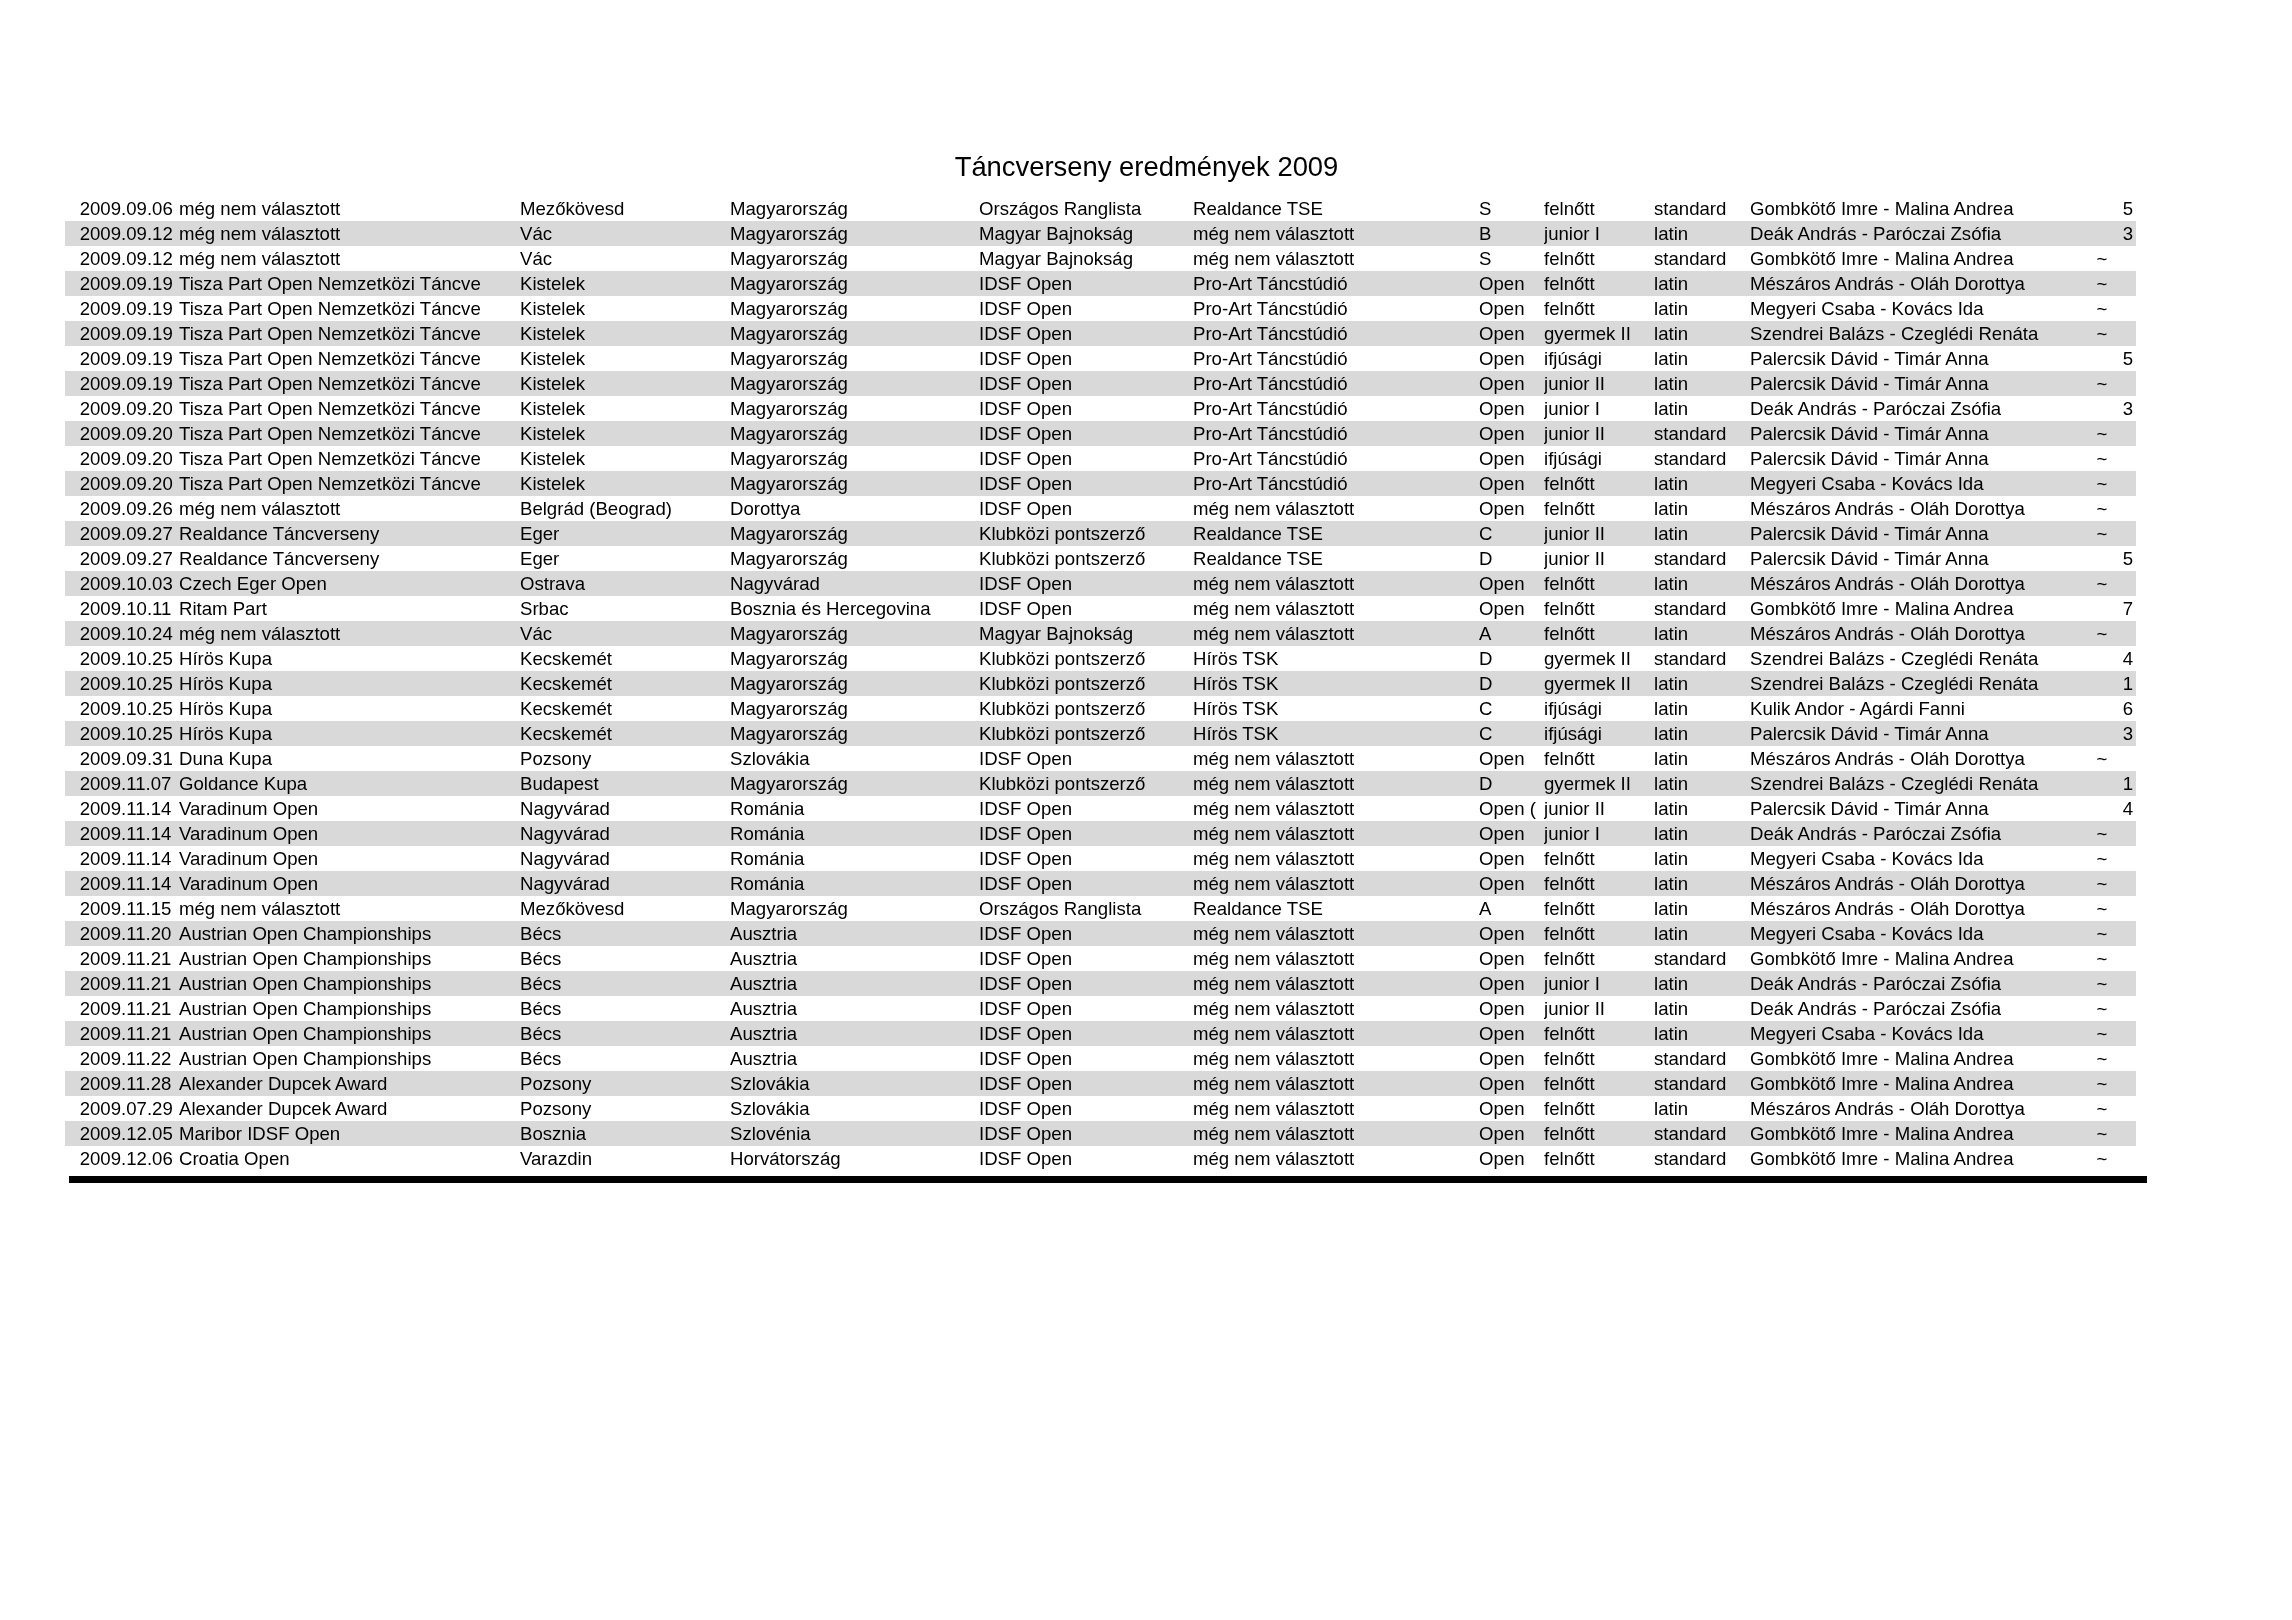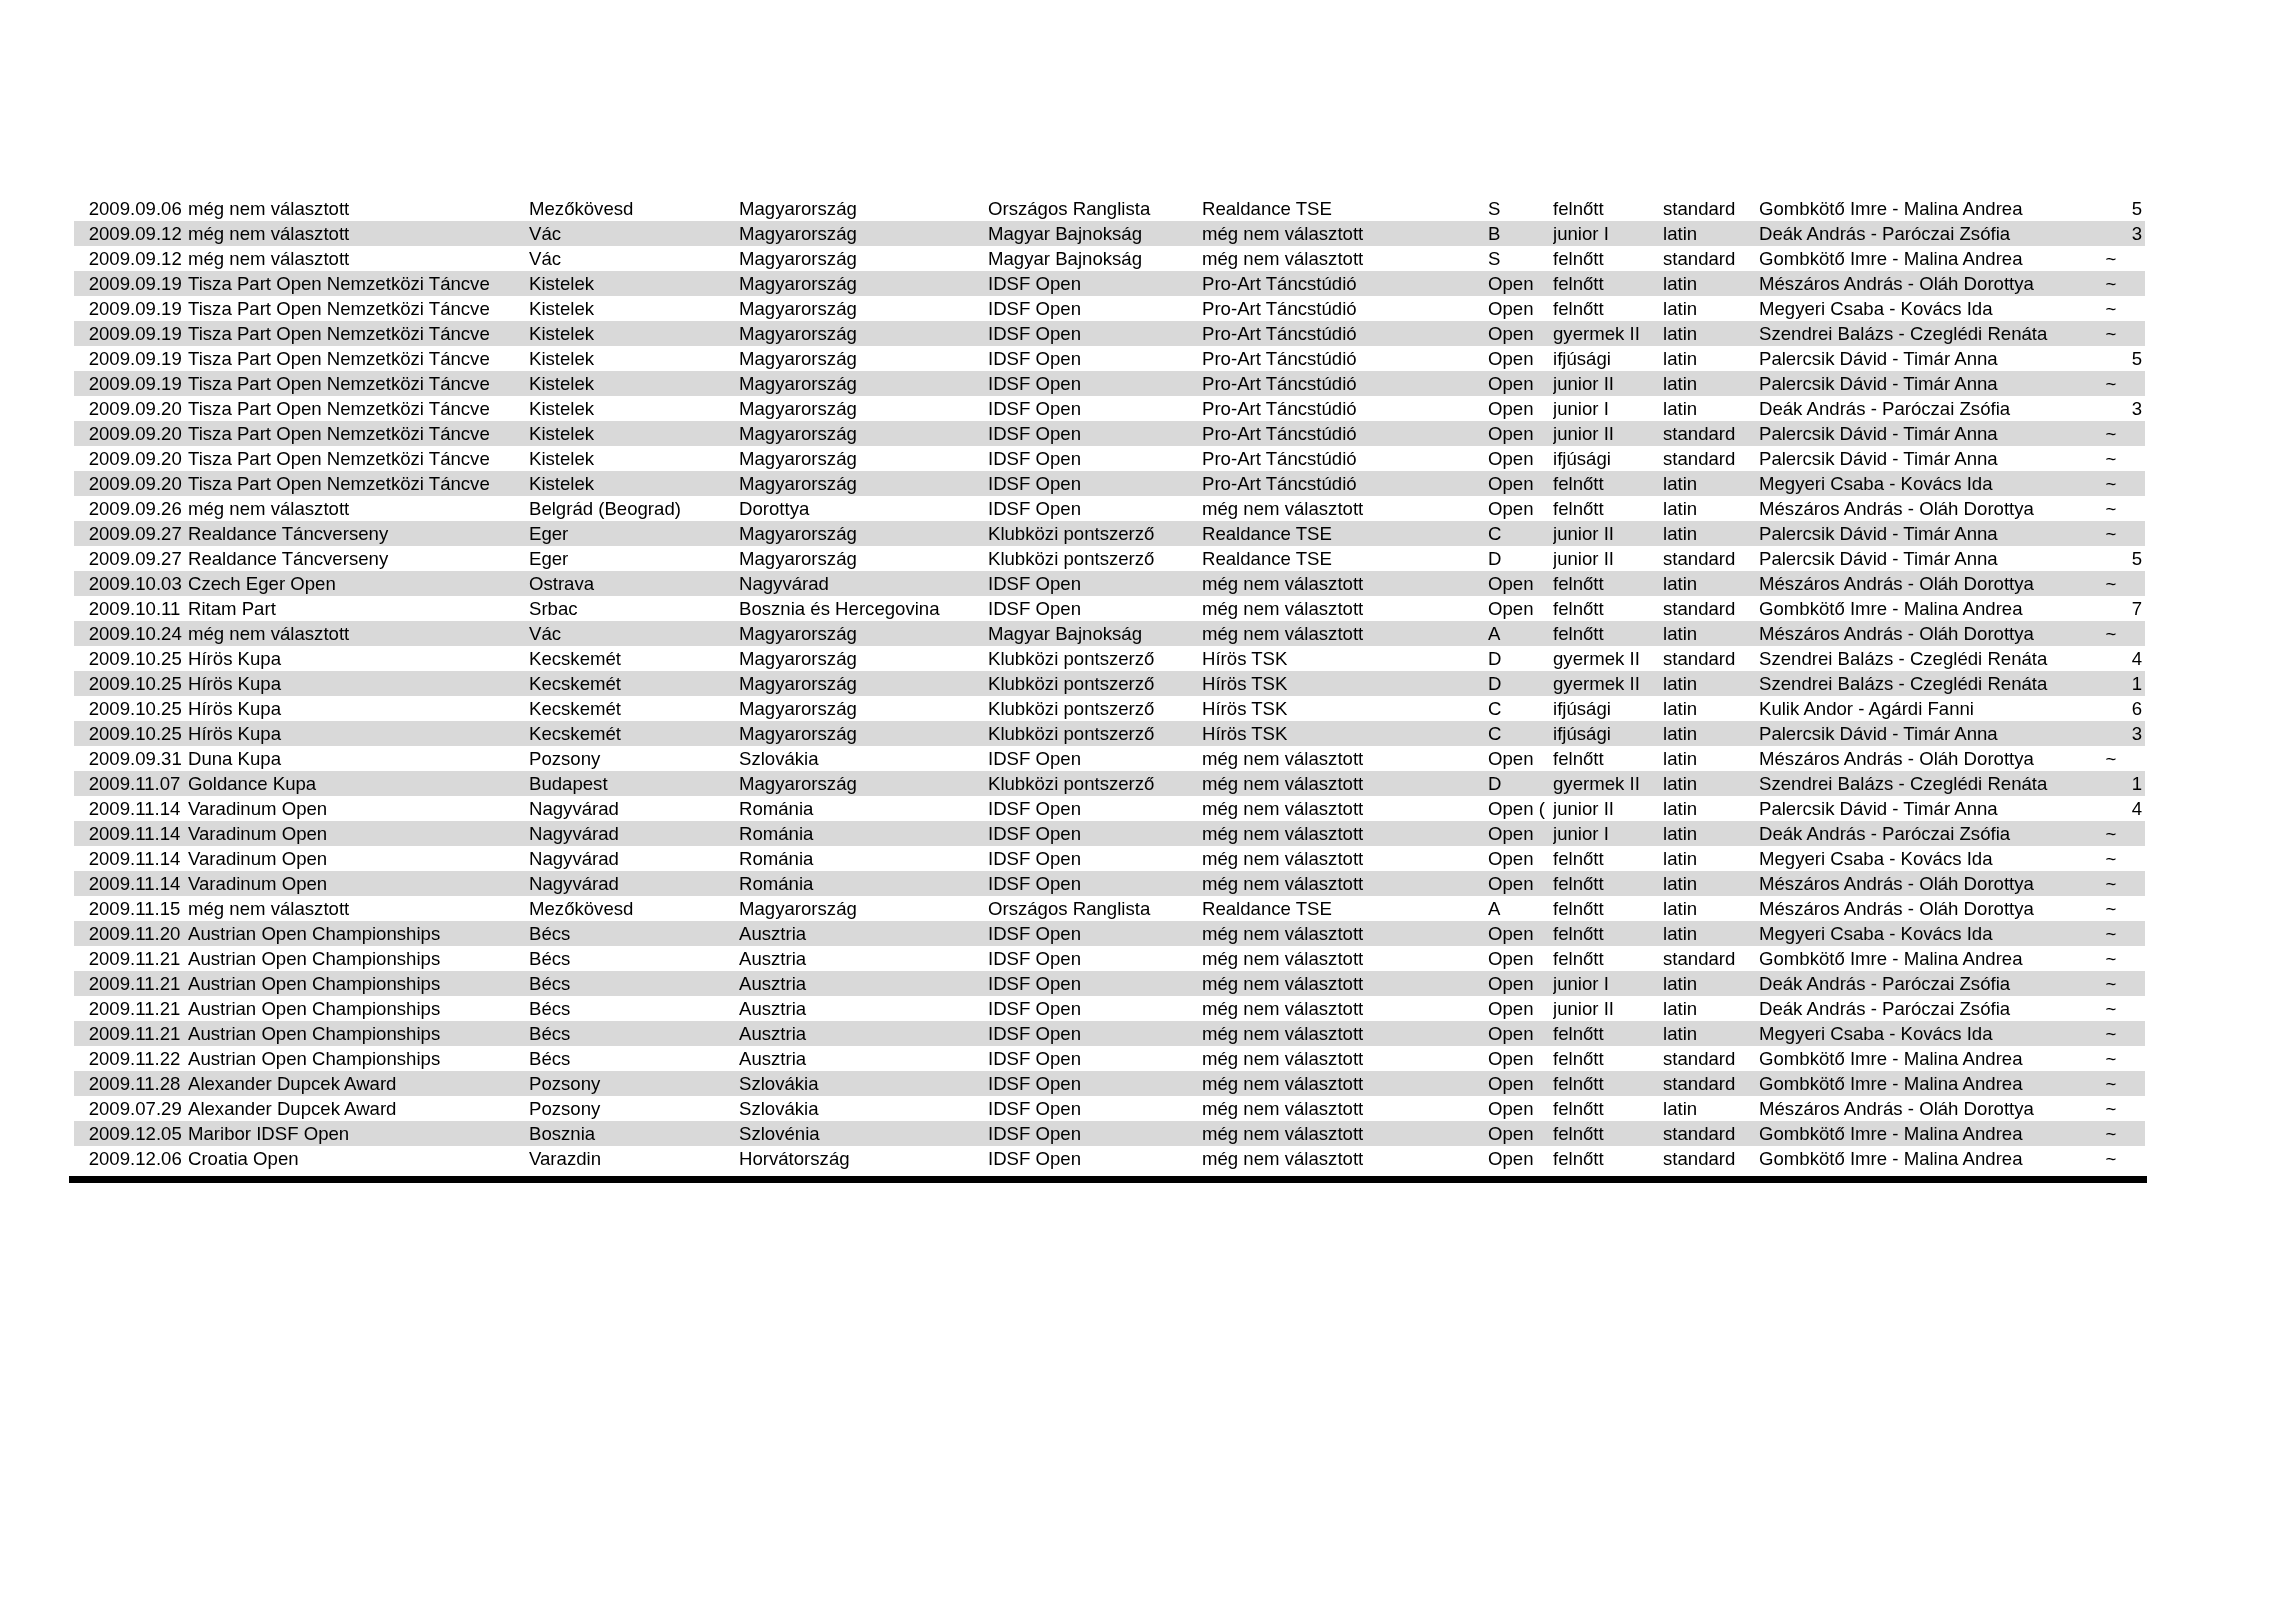--- a/index.html
+++ b/index.html
@@ -8,21 +8,21 @@
     background: #ffffff;
     font-family: "Liberation Sans", sans-serif;
     color: #000000;
   }
   .page { position: relative; width: 2293px; height: 1620px; overflow: hidden; }
   .title {
     position: absolute; top: 147px; left: 0; width: 2293px;
     text-align: center; font-size: 27.4px; line-height: 39px;
     font-weight: 400; color: #000;
   }
-  .table { position: absolute; left: 74px; top: 196px; width: 2071px; }
+  .table { position: absolute; left: 65px; top: 196px; width: 2071px; }
   .row {
     display: flex; height: 25px; line-height: 25px;
     font-size: 18.6px; white-space: nowrap;
   }
   .row.even { background: #d9d9d9; }
   .cell { flex: none; overflow: hidden; }
   .c-date    { width: 114px; padding-left: 14.7px; box-sizing: border-box; }
   .c-name    { width: 341px; }
   .c-city    { width: 210px; }
   .c-country { width: 249px; }
@@ -36,20 +36,21 @@
   .c-result.tilde { text-align: center; padding-right: 0; }
   .bottom-rule {
     position: absolute; left: 69px; top: 1176px;
     width: 2078px; height: 6.9px; background: #000000;
   }
 </style>
 </head>
 <body>
 
 <div class="page">
+  <div class="title">Táncverseny eredmények 2009</div>
   <div class="table">
       <div class="row odd">
         <div class="cell c-date">2009.09.06</div>
         <div class="cell c-name">még nem választott</div>
         <div class="cell c-city">Mezőkövesd</div>
         <div class="cell c-country">Magyarország</div>
         <div class="cell c-type">Országos Ranglista</div>
         <div class="cell c-club">Realdance TSE</div>
         <div class="cell c-class">S</div>
         <div class="cell c-age">felnőtt</div>

